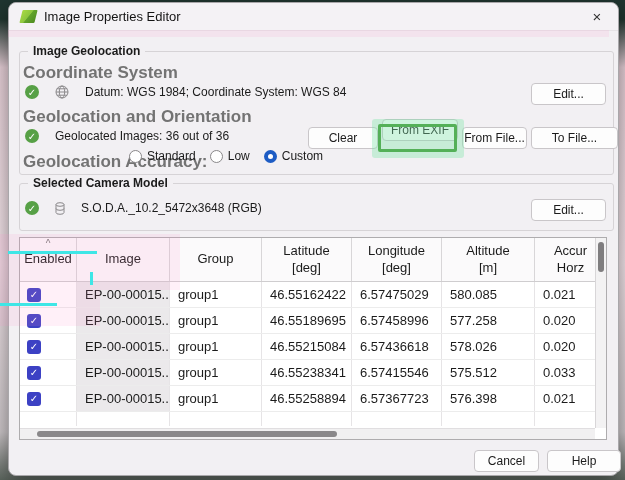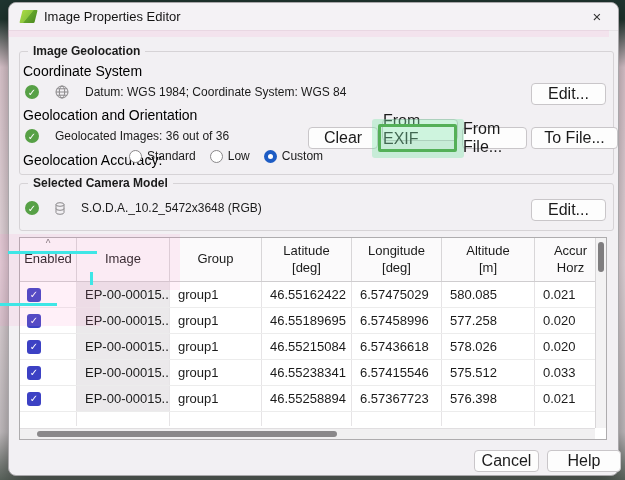--- a/index.html
+++ b/index.html
@@ -18,29 +18,29 @@
   .titlebar{position:absolute;left:0;top:0;right:0;height:28px;display:flex;align-items:center;
     border-bottom:1px solid #e6e3e6;border-radius:8px 8px 0 0;background:#f4f2f5;padding:0 8px;box-sizing:border-box;}
   .app-icon{width:15px;height:13px;margin:0 8px 0 4px;transform:skewX(-14deg);
     background:linear-gradient(120deg,#a8d943 0%,#8cc63e 48%,#62a32b 52%,#4f8d21 100%);border-radius:1px;}
   .title-text{font-size:13px;color:#141414;}
   .close-btn{margin-left:auto;width:26px;height:22px;display:flex;align-items:center;justify-content:center;
     font-size:15px;color:#333;cursor:default;border-radius:4px;}
   
   .groupbox{position:absolute;border:1px solid #d6d3d6;border-radius:3px;}
   .groupbox-label{position:absolute;top:-8px;left:8px;background:#f2f0f3;padding:0 5px;font-size:12px;color:#1b1b1b;font-weight:bold;}
-  .row-label{position:absolute;font-size:14px;color:#000000;}
+  .row-label{position:absolute;font-size:17px;color:#737373;font-weight:bold;}
   .status-row{position:absolute;display:flex;align-items:center;gap:16px;}
   .check-circle{width:14px;height:14px;border-radius:50%;background:#57a046;color:#fff;font-size:10px;
     display:flex;align-items:center;justify-content:center;flex:0 0 auto;}
   .check-circle::after{content:"✓";font-weight:bold;transform:translateY(-0.5px);}
   .mini-icon{flex:0 0 auto;display:flex;align-items:center;}
   
   .btn{position:absolute;height:22px;background:#fdfdfd;border:1px solid #c9c6c9;border-radius:4px;
-    font-size:16px;color:#1b1b1b;display:flex;align-items:center;justify-content:center;box-sizing:border-box;}
+    font-size:12px;color:#1b1b1b;display:flex;align-items:center;justify-content:center;box-sizing:border-box;}
   .btn-default{border:1px solid #5d6cc0;}
   
   .radio-group{position:absolute;display:flex;align-items:center;gap:6px;}
   .radio-item{display:flex;align-items:center;gap:5px;margin-right:8px;}
   .radio-circle{width:13px;height:13px;border-radius:50%;border:1px solid #8a888a;background:#fff;box-sizing:border-box;}
   .radio-circle.selected{border:none;background:#1d5cc4;position:relative;}
   .radio-circle.selected::after{content:"";position:absolute;left:4px;top:4px;width:5px;height:5px;border-radius:50%;background:#fff;}
   
   .table{position:absolute;left:10px;top:234px;width:588px;height:203px;background:#fff;
     border:1px solid #aeacae;box-sizing:border-box;overflow:hidden;}

